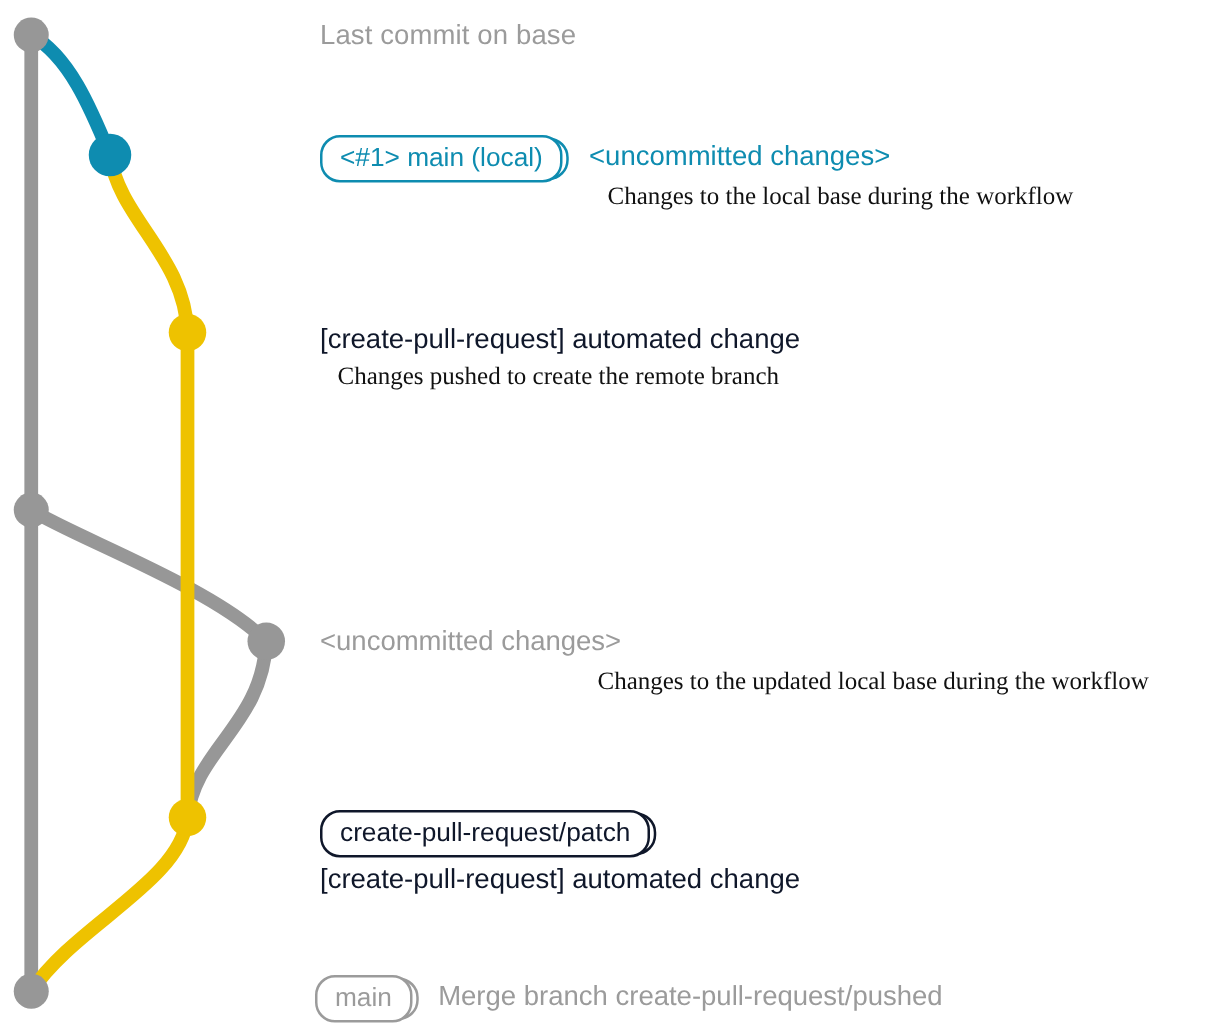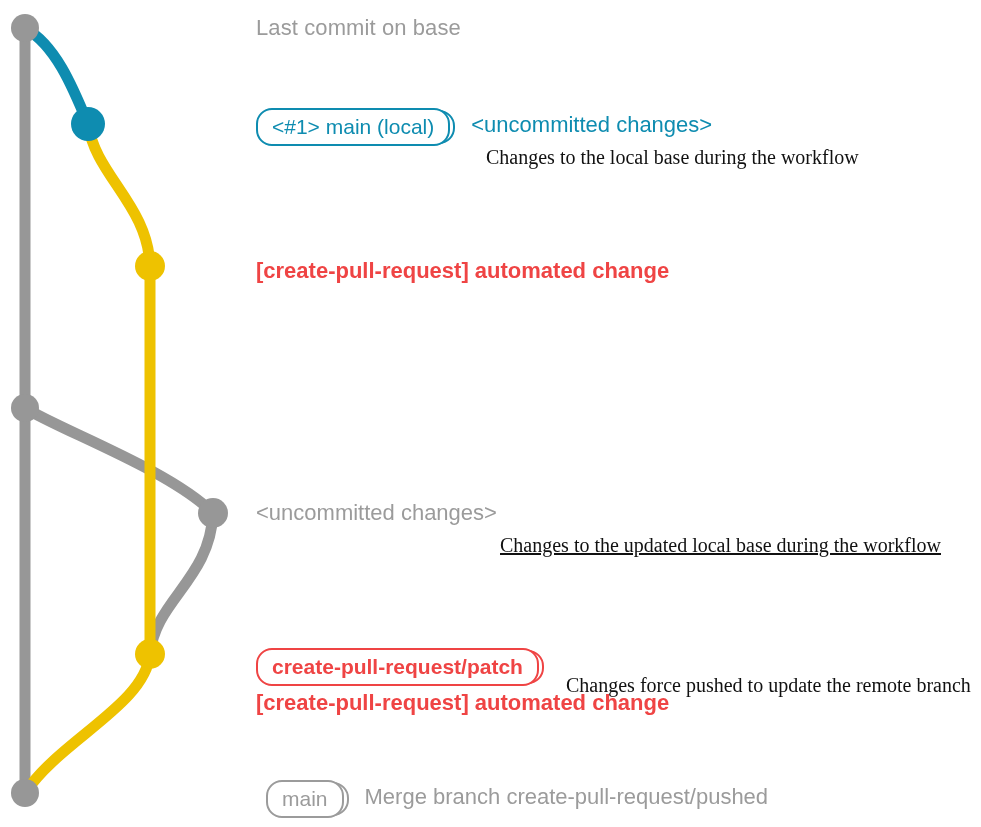--- a/index.html
+++ b/index.html
@@ -85,21 +85,21 @@
   .desc {
     position: absolute;
     font-family: "Liberation Serif", serif;
     font-size: 20px;
     color: #111111;
     white-space: nowrap;
     line-height: 1.1;
   }
 
   .c-blue   { color: #0e8cb0; }
-  .c-yellow { color: #ef4444; font-weight: bold; }
+  .c-yellow { color: #0f172a; }
   .c-gray   { color: #9b9b9b; }
 </style>
 </head>
 <body>
 
 <svg id="graph-canvas" viewBox="0 0 981 827" width="981" height="827" xmlns="http://www.w3.org/2000/svg">
 
   <g fill="none" stroke-width="11" stroke-linecap="round" stroke-linejoin="round">
 
     <path stroke="#979797" d="M 25 28 L 25 408 L 25 793"></path>
@@ -135,35 +135,35 @@
     <span class="badge-wrap">
       <span class="badge c-blue">&lt;#1&gt; main (local)</span>
     </span>
     <span class="commit-title c-blue">&lt;uncommitted changes&gt;</span>
   </div>
   <div class="desc" style="left:486px; top:146px;">Changes to the local base during the workflow</div>
 
   <div class="row" style="left:256px; top:254px;">
     <span class="commit-title c-yellow">[create-pull-request] automated change</span>
   </div>
+  <div class="desc" style="left:270px; top:290px;">Changes pushed to create the remote branch</div>
 
 
   <div class="row" style="left:256px; top:496px;">
     <span class="commit-title c-gray">&lt;uncommitted changes&gt;</span>
   </div>
-  <div class="desc" style="left:500px; top:534px;text-decoration:underline;">Changes to the updated local base during the workflow</div>
+  <div class="desc" style="left:478px; top:534px;">Changes to the updated local base during the workflow</div>
 
   <div class="row" style="left:256px; top:648px;flex-direction:column;">
     <span class="badge-wrap">
       <span class="badge c-yellow">create-pull-request/patch</span>
     </span>
     <span class="commit-title c-yellow">[create-pull-request] automated change</span>
   </div>
-  <div class="desc" style="left:566px; top:674px;">Changes force pushed to update the remote branch</div>
 
-  <div class="row" style="left:266px; top:780px;">
+  <div class="row" style="left:252px; top:780px;">
     <span class="badge-wrap">
       <span class="badge c-gray">main</span>
     </span>
     <span class="commit-title c-gray">Merge branch create-pull-request/pushed</span>
   </div>
 
 </div>
 
 </body></html>

